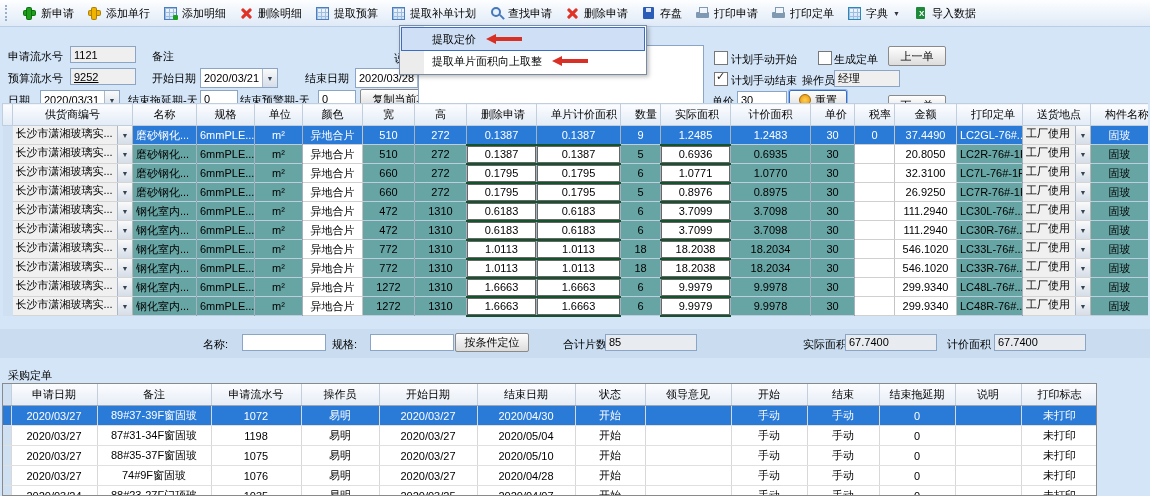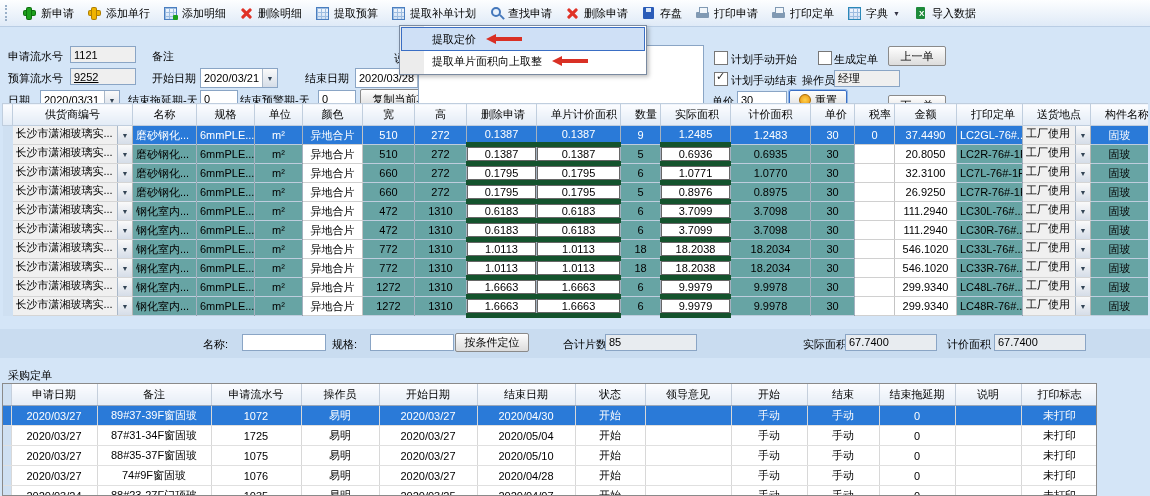--- a/index.html
+++ b/index.html
@@ -54,21 +54,21 @@
   .txtarea{position:absolute;border:1px solid #8aa5c5;background:#fff}
 
   
   .main-wrap{position:absolute;top:103px;left:2px;width:1146px;height:224px;overflow:hidden}
   table{border-collapse:collapse;table-layout:fixed;font-size:11px}
   .main{width:1146px}
   .main th{height:21px;font-weight:normal;background:linear-gradient(#fcfdff,#e2ebf6);border:1px solid #c0cede;padding:0 14px;white-space:nowrap;overflow:hidden}
   .main td{height:19px;padding:0 3px;white-space:nowrap;overflow:hidden;text-align:center;border-right:1px solid rgba(0,0,0,.22);border-bottom:1px solid rgba(0,0,0,.10);box-sizing:border-box}
   .main td.teal{background:#67a4a4}
   .main td.plain{background:#fff;border-right:1px solid #c4c4c4;border-bottom:1px solid #d0d0d0}
-  .main td.edit{background:#fff;box-shadow:inset 0 0 0 1px #666;border-bottom:5px solid #14532d}
+  .main td.edit{background:#fff;box-shadow:inset 0 0 0 1px #666;border-bottom:2px solid #14532d}
   .main td.gut{background:#cfe0f2;border:none}
   .main td.al{text-align:left}
   .main td.combo-cell{background:#f0f0f0;padding:0;border-right:1px solid #b5b5b5;border-bottom:1px solid #d5d5d5}
   .combo-inner{display:flex;align-items:flex-start;height:100%;padding-left:3px}
   .combo-inner .cv{overflow:hidden;white-space:nowrap}
   .main tr.sel td.teal,.main tr.sel td.plain,.main tr.sel td.edit{background:#2a7ad8;color:#fff;box-shadow:none}
   .main tr.sel td.combo-cell{background:#f0f0f0;color:#000}
 
   
   .filterbar{position:absolute;top:329px;left:0;width:1150px;height:29px;background:#c9dcf0}
@@ -636,21 +636,21 @@
             <td>手动</td>
             <td>手动</td>
             <td>0</td>
             <td></td>
             <td>未打印</td>
           </tr>
           <tr>
             <td class="gut"></td>
             <td>2020/03/27</td>
             <td>87#31-34F窗固玻</td>
-            <td>1725</td>
+            <td>1198</td>
             <td>易明</td>
             <td>2020/03/27</td>
             <td>2020/05/04</td>
             <td>开始</td>
             <td></td>
             <td>手动</td>
             <td>手动</td>
             <td>0</td>
             <td></td>
             <td>未打印</td>

